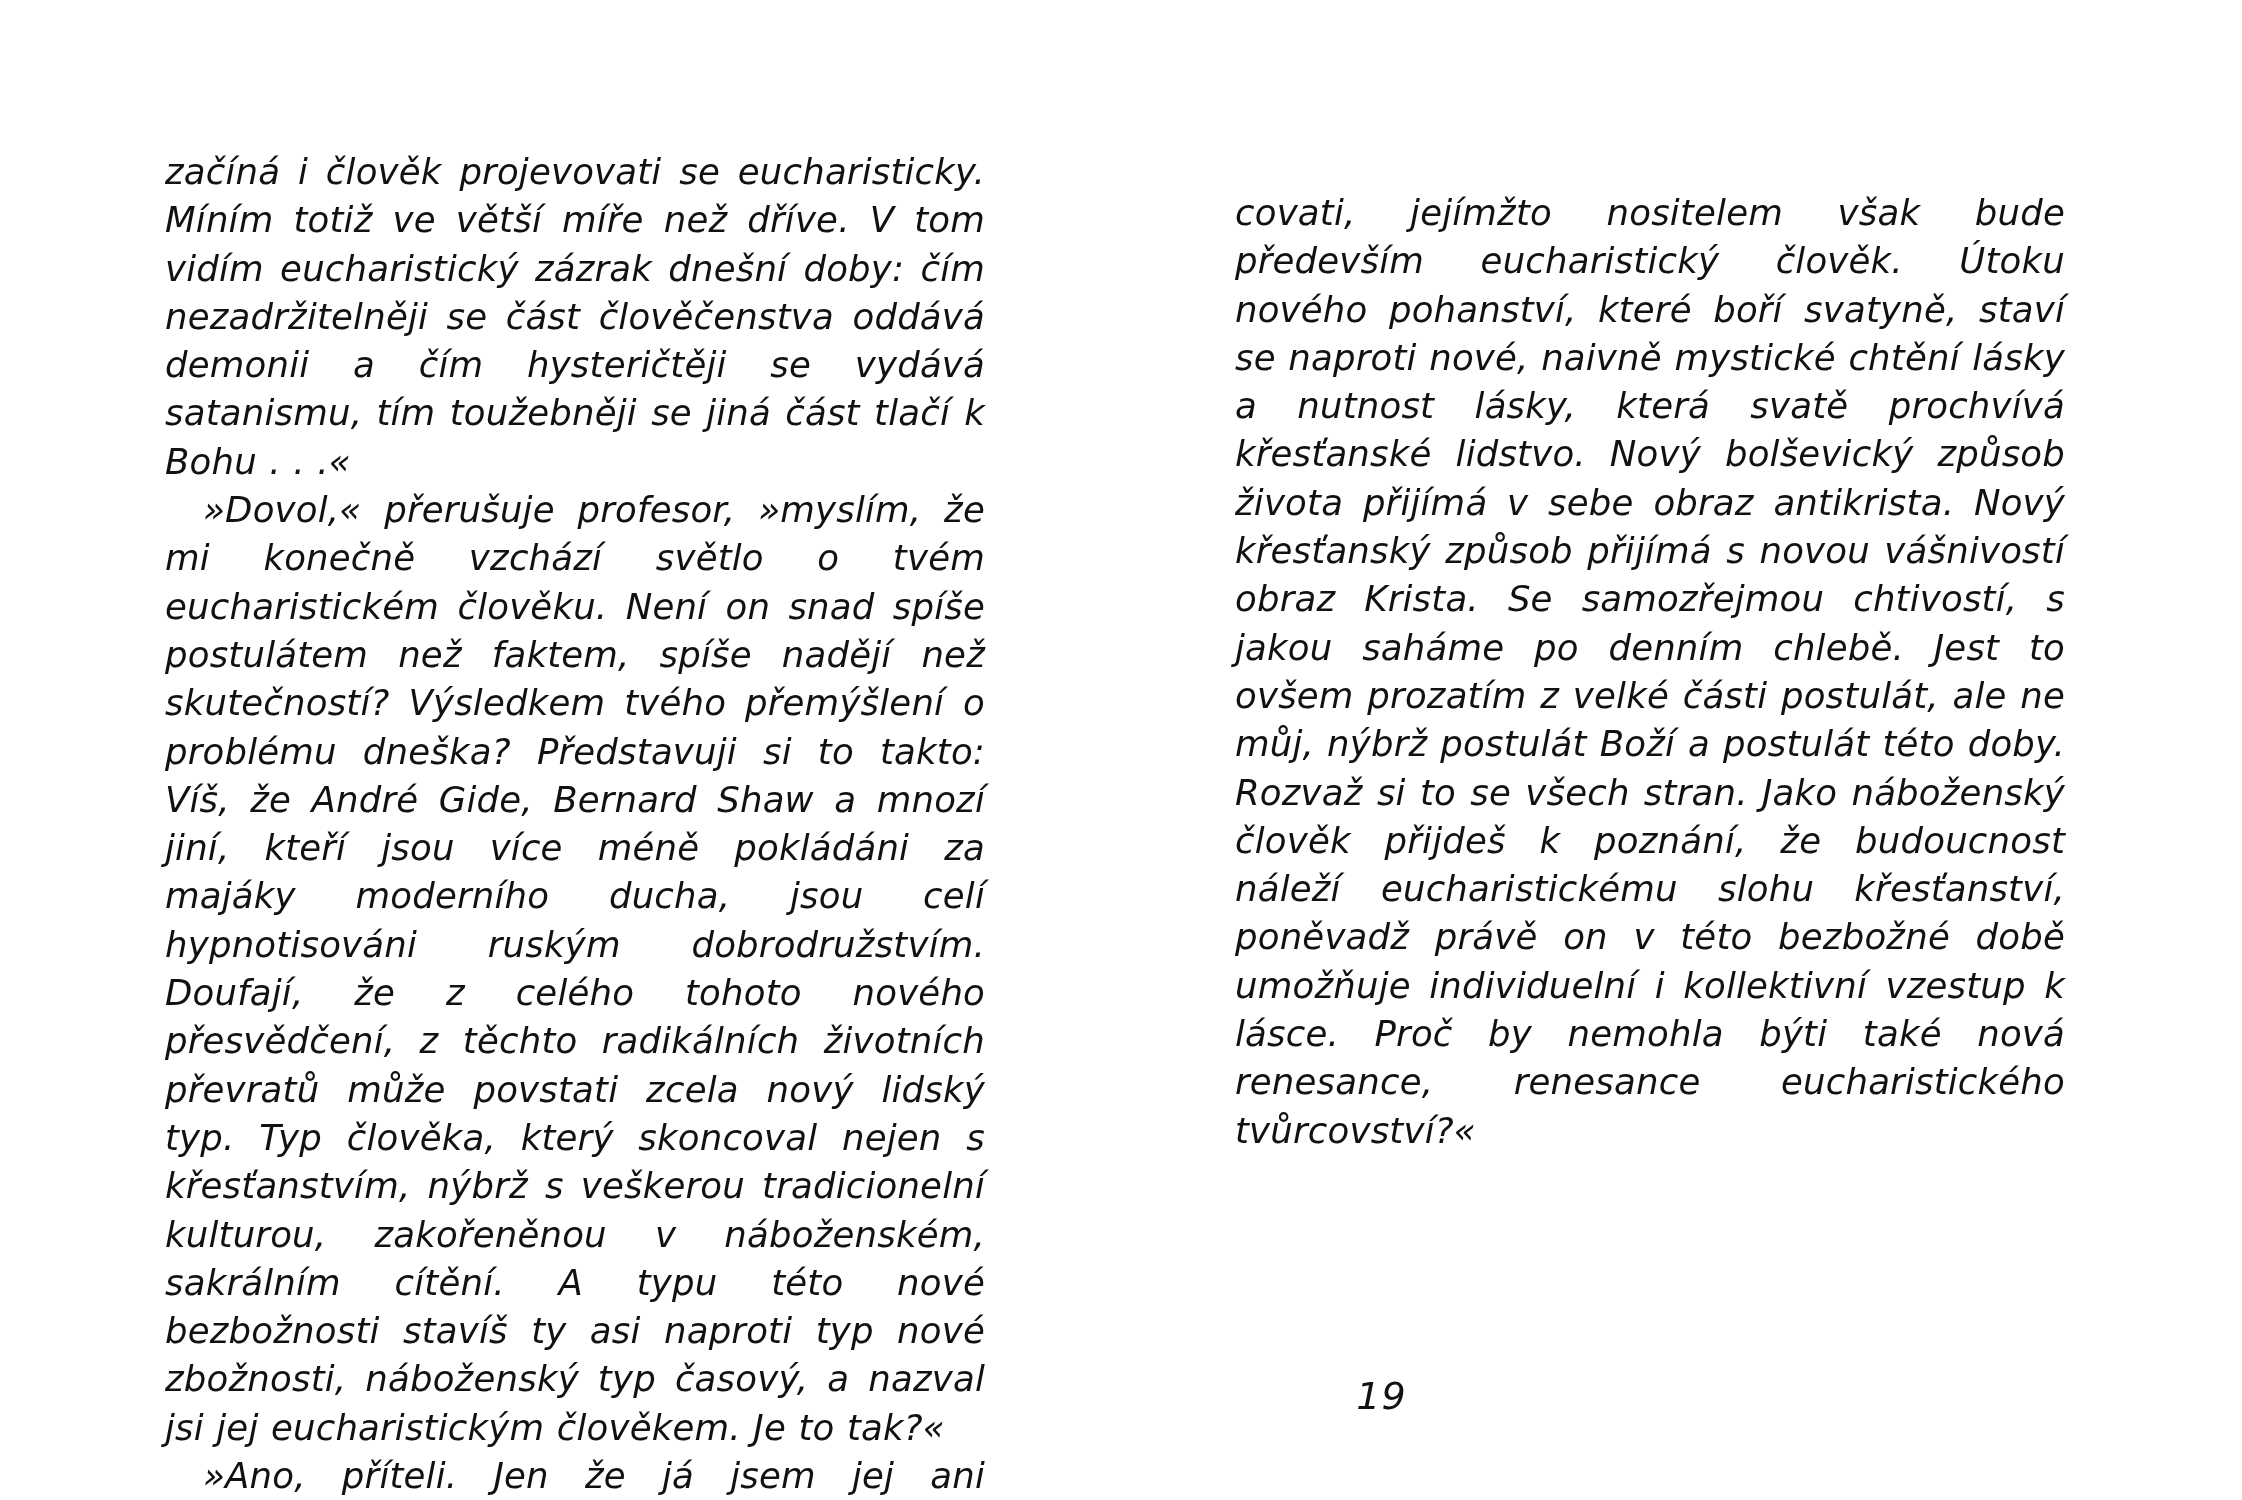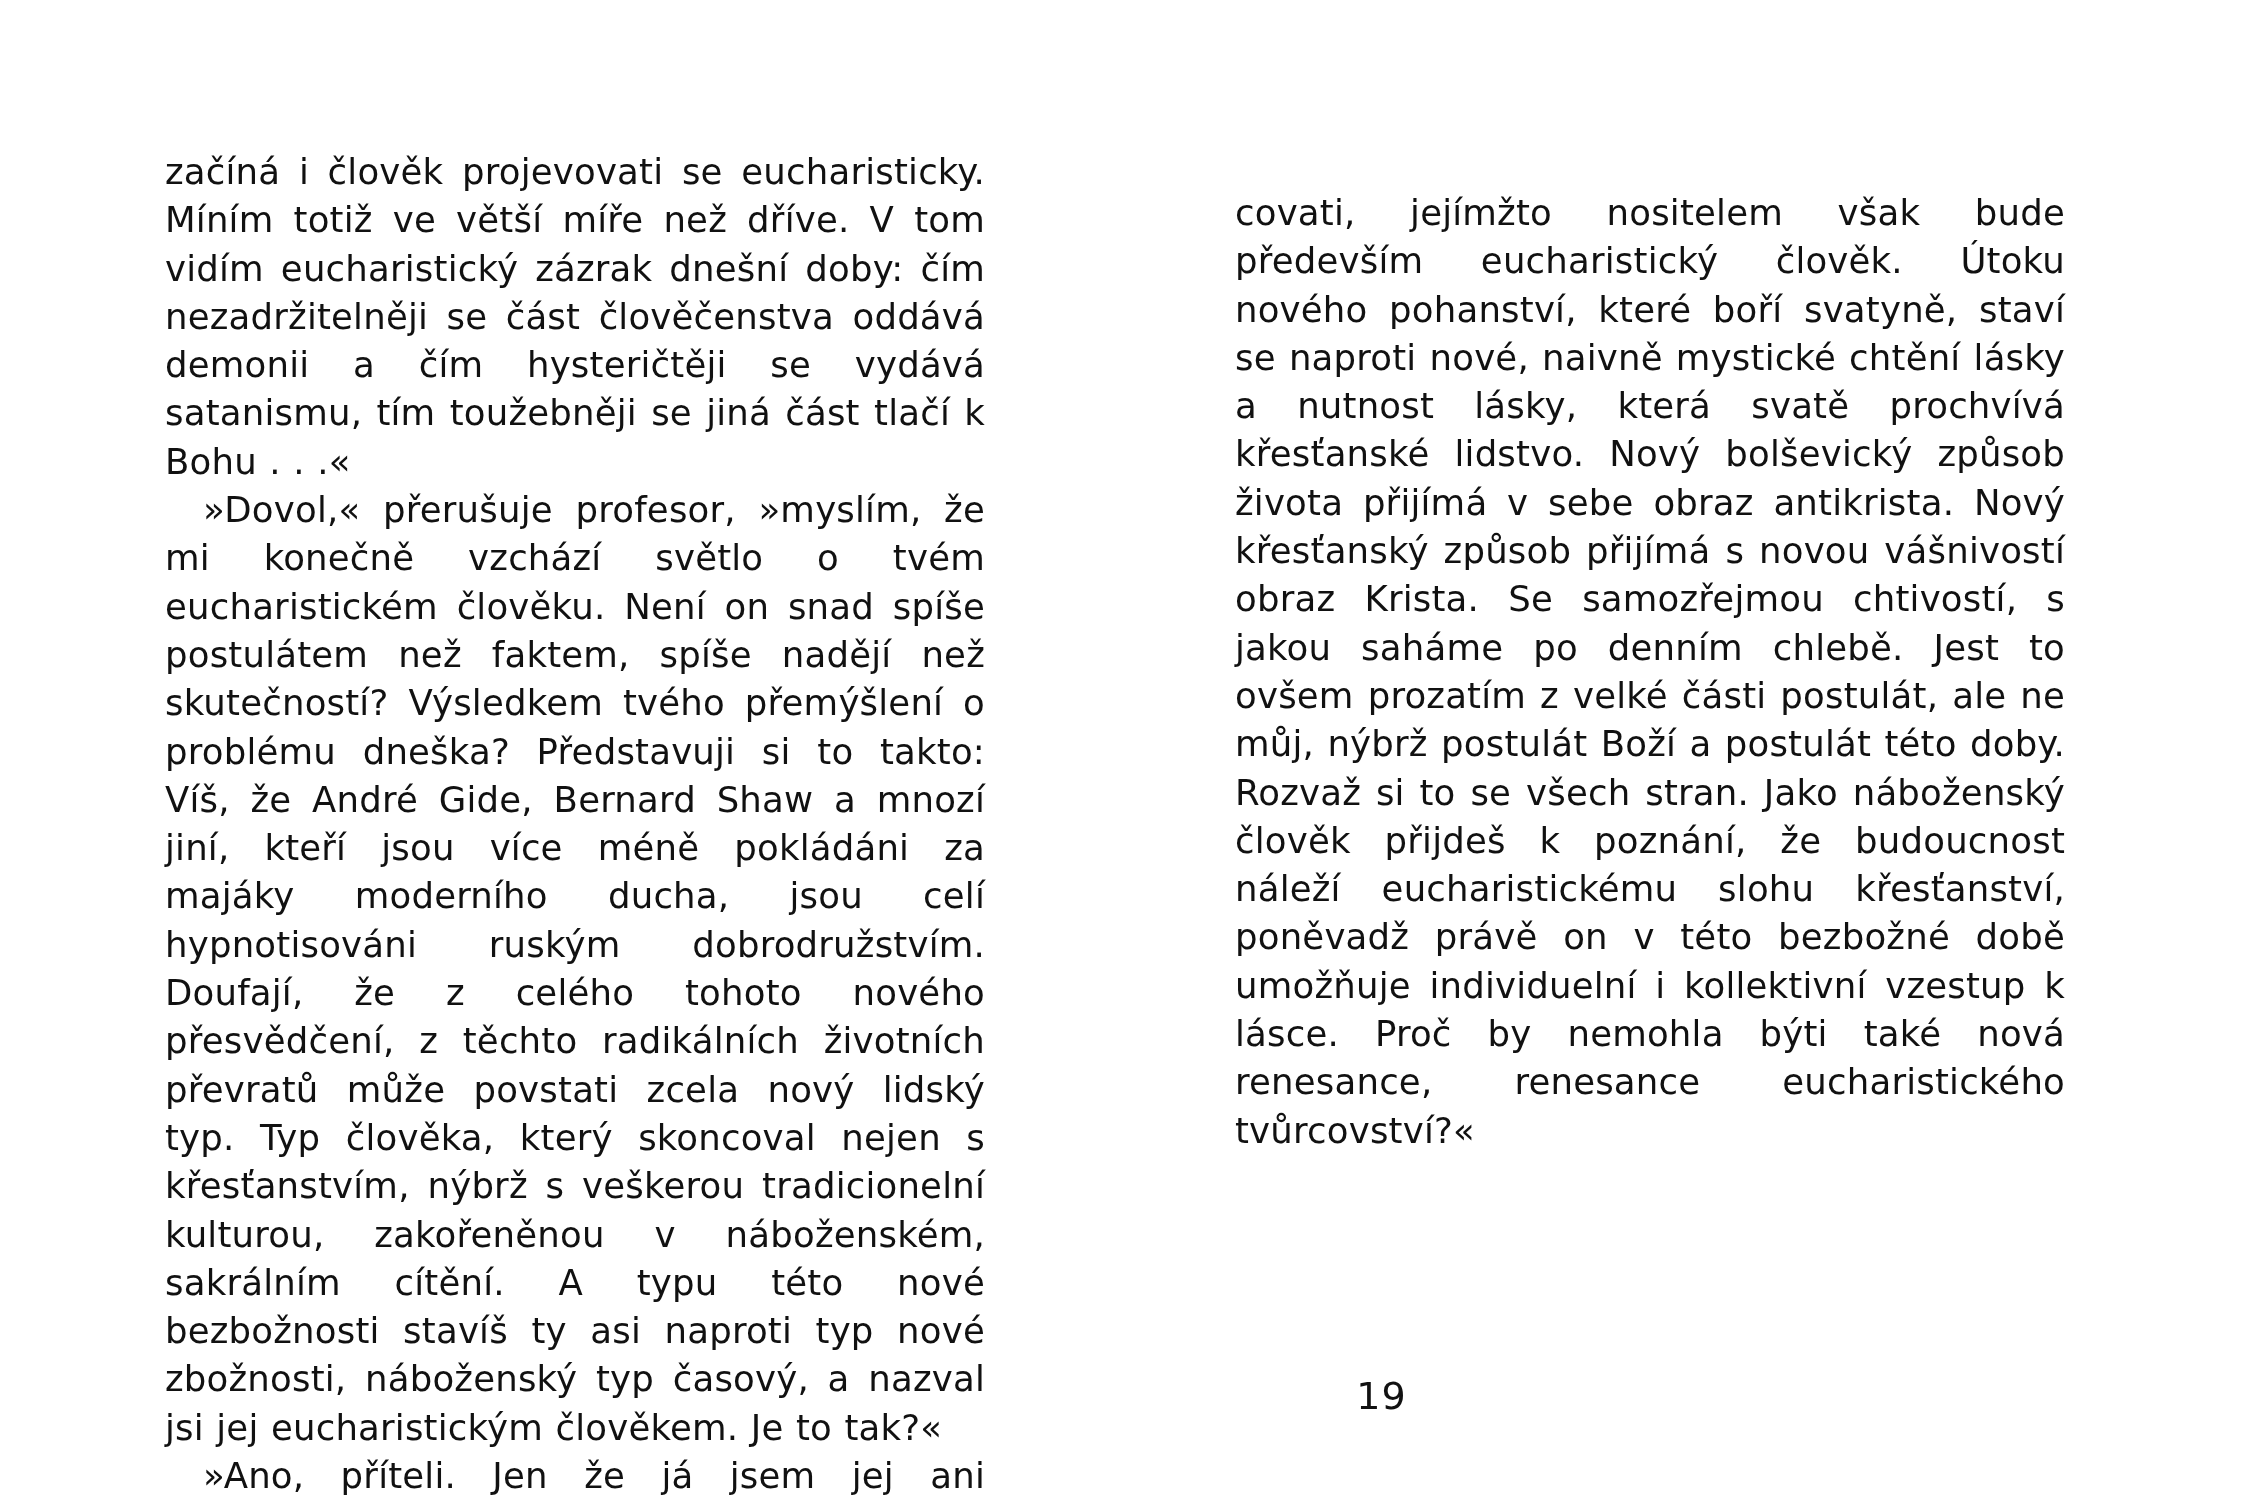--- a/index.html
+++ b/index.html
@@ -21,20 +21,21 @@
     width: 2242px;
     height: 1500px;
     display: flex;
     flex-direction: row;
   }
   .page {
     position: relative;
     width: 1121px;
     height: 1500px;
     box-sizing: border-box;
+    font-style: italic;
   }
   .page-left .text-col {
     position: absolute;
     left: 165px;
     top: 148px;
     width: 820px;
   }
   .page-right .text-col {
     position: absolute;
     left: 114px;

